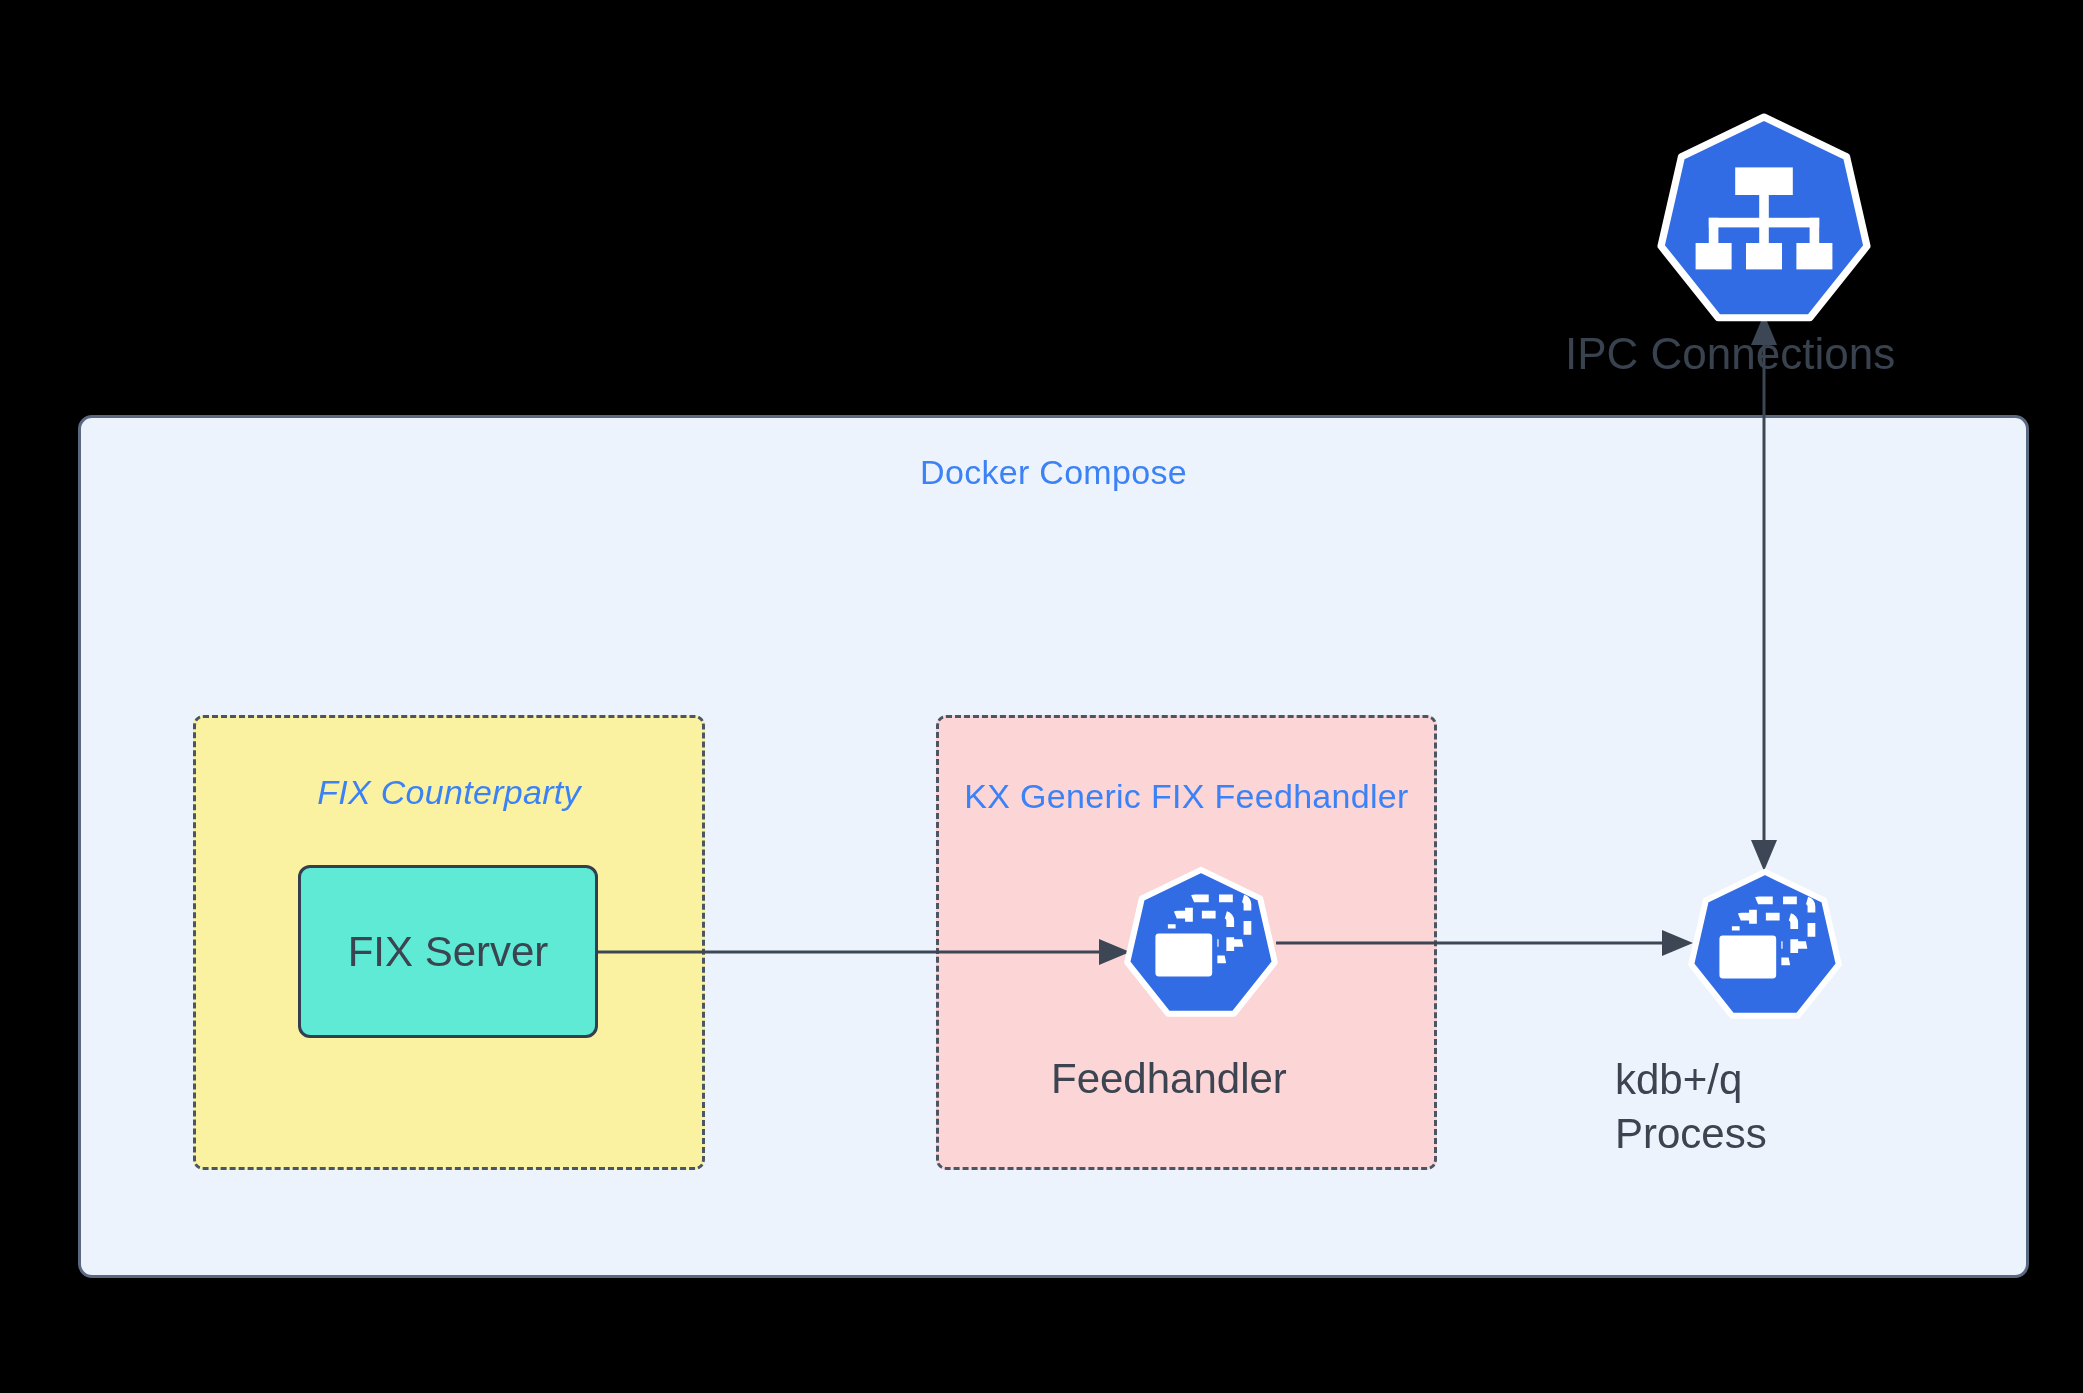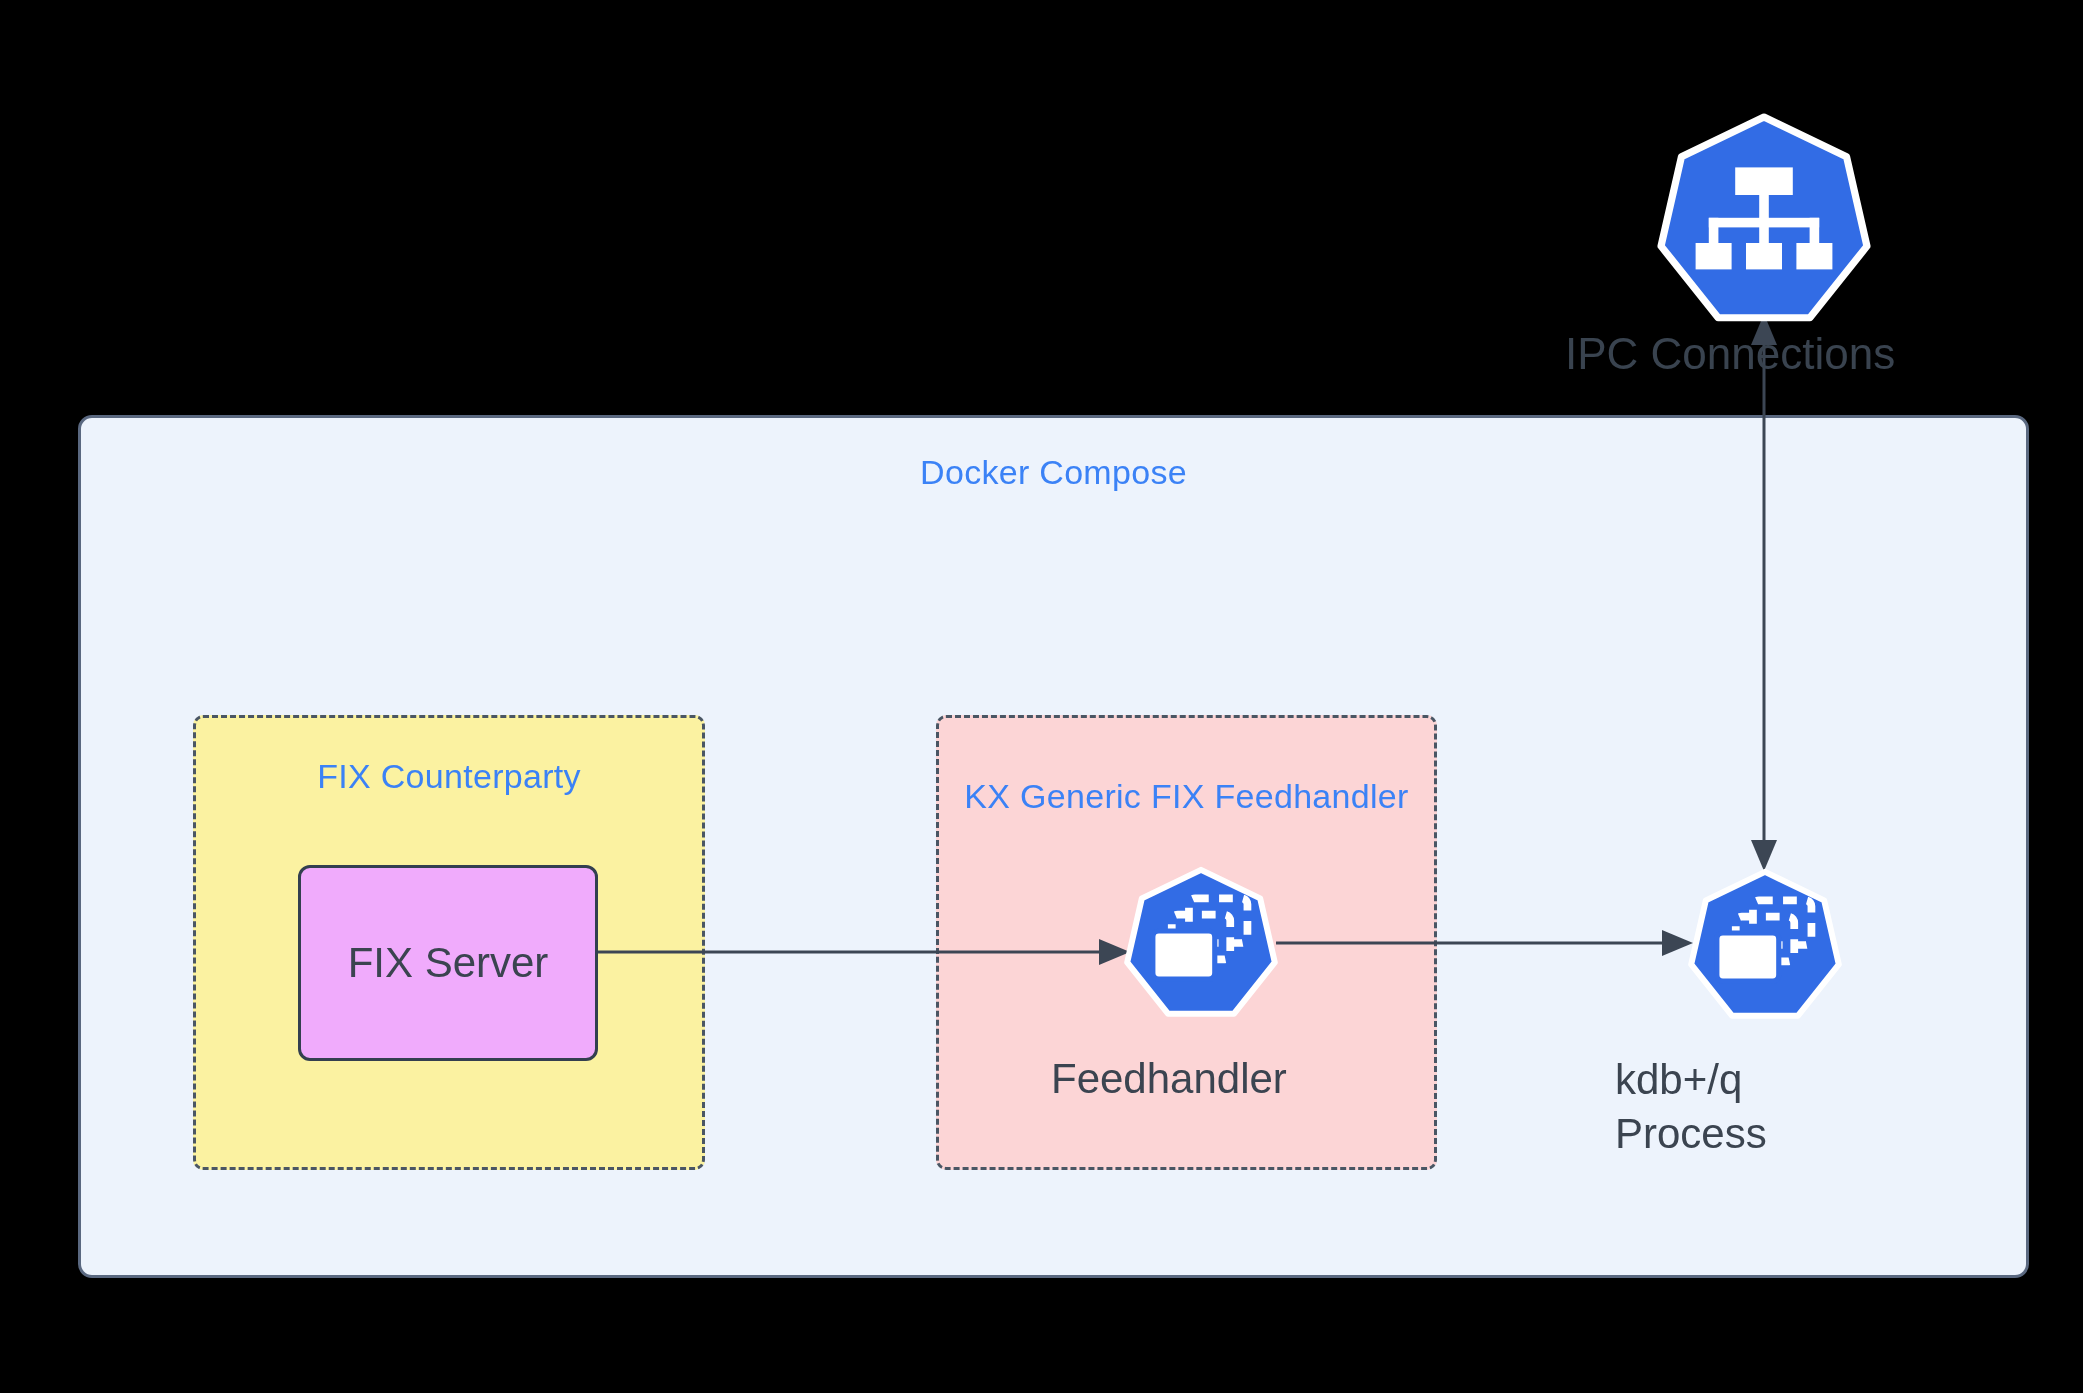--- a/index.html
+++ b/index.html
@@ -16,31 +16,31 @@
     background:#EDF3FC;border:3px solid #5A6880;border-radius:14px;
     box-sizing:border-box;
   }
   .group-box{
     position:absolute;box-sizing:border-box;
     border:3px dashed #4A5664;border-radius:10px;
   }
   .yellow-box{left:193px;top:715px;width:512px;height:455px;background:#FBF2A1;}
   .pink-box{left:936px;top:715px;width:501px;height:455px;background:#FCD5D6;}
   .green-box{
-    position:absolute;left:298px;top:865px;width:300px;height:196px;
-    background:#f0abfc;border:3px solid #333F4F;border-radius:12px;
+    position:absolute;left:298px;top:865px;width:300px;height:173px;
+    background:#5eead4;border:3px solid #333F4F;border-radius:12px;
     box-sizing:border-box;display:flex;align-items:center;justify-content:center;
   }
   
   .region-label{
     position:absolute;text-align:center;
     font-size:34px;color:#3b82f6;letter-spacing:0.3px;
   }
   .docker-label{left:78px;top:453px;width:1951px;}
-  .counterparty-label{left:193px;top:757px;width:512px;}
+  .counterparty-label{left:193px;top:773px;width:512px;font-style:italic;}
   .kxfeed-label{left:936px;top:757px;width:501px;margin-top:20px;}
   .node-label{
     position:absolute;text-align:left;
     font-size:42px;color:#3B4450;line-height:54px;
   }
   .server-label{font-size:42px;color:#3B4450;}
   .feedhandler-label{left:1051px;top:1056px;width:310px;line-height:46px;}
   .kdb-label{left:1615px;top:1036px;width:300px;margin-top:17px;}
   .ipc-label{left:1565px;top:331px;width:400px;font-size:44px;color:#39434F;line-height:46px;}
   

